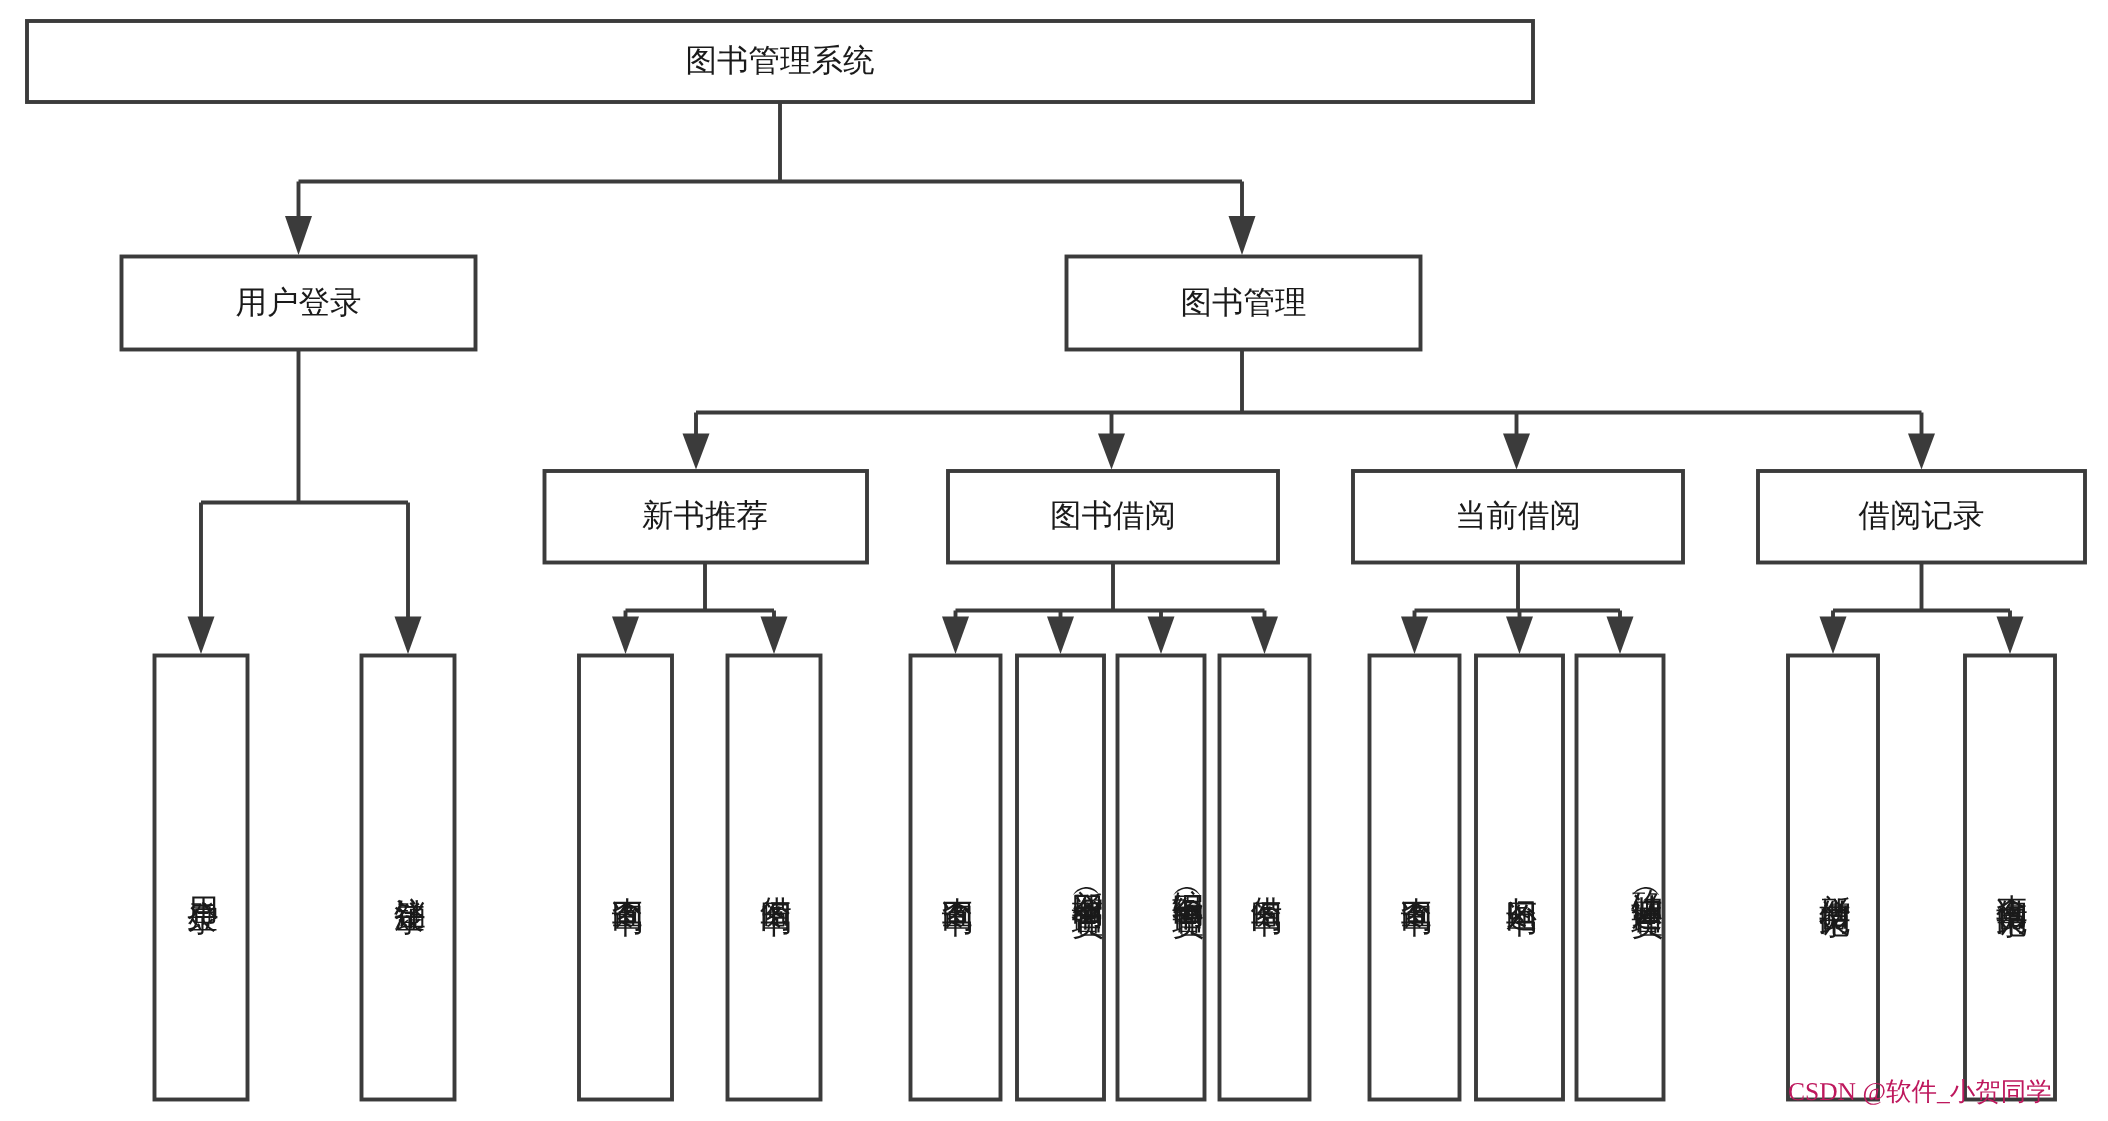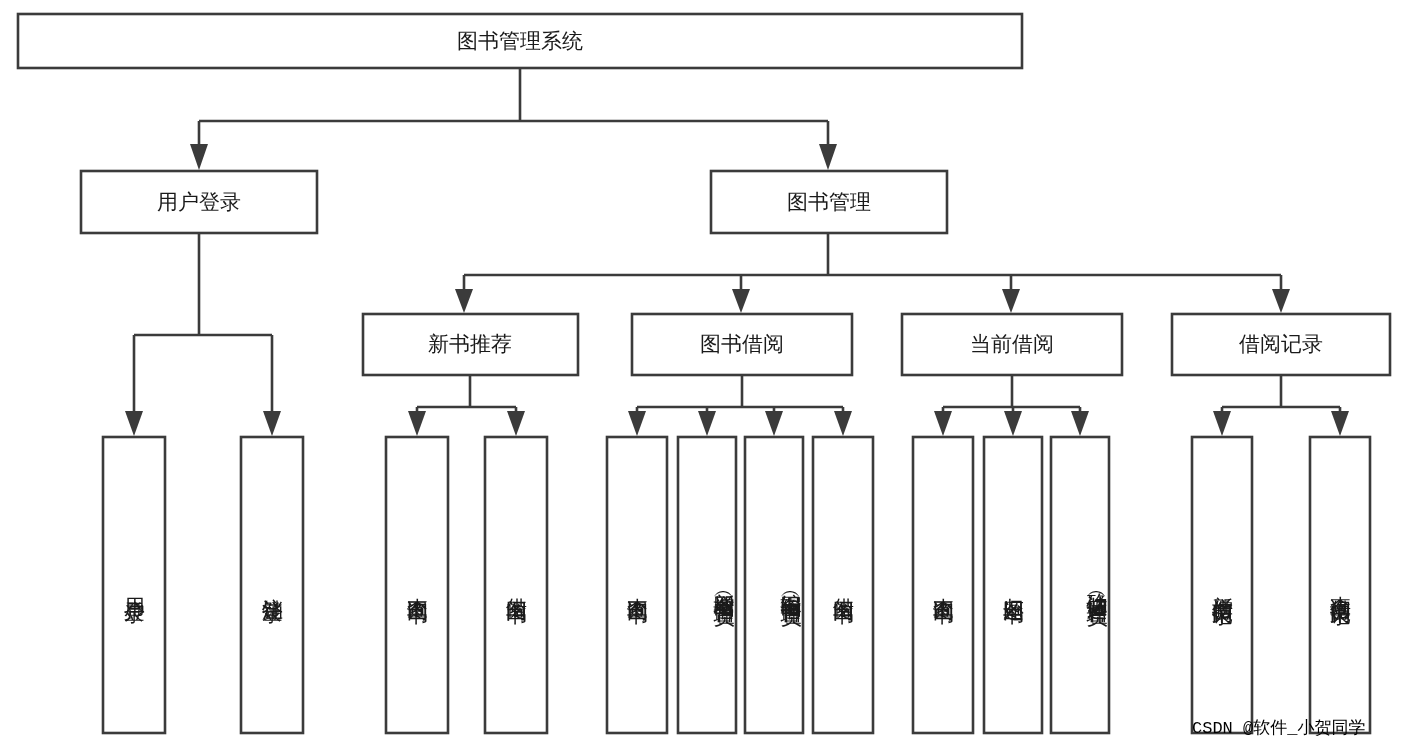--- a/index.html
+++ b/index.html
@@ -58,23 +58,23 @@
     letter-spacing: 2px;
     display: flex;
     align-items: center;
     justify-content: center;
     text-align: center;
     white-space: nowrap;
     pointer-events: none;
   }
   .watermark {
     position: absolute;
-    font-family: Liberation Mono, monospace;
+    font-family: Liberation Serif, serif;
     font-size: 17px;
-    color: #000000;
+    color: #be185d;
     white-space: nowrap;
   }
 </style>
 </head>
 <body>
 
 <div id="diagram-root">
 
   <svg class="diagram-canvas" viewBox="0 0 1405 747">
 

